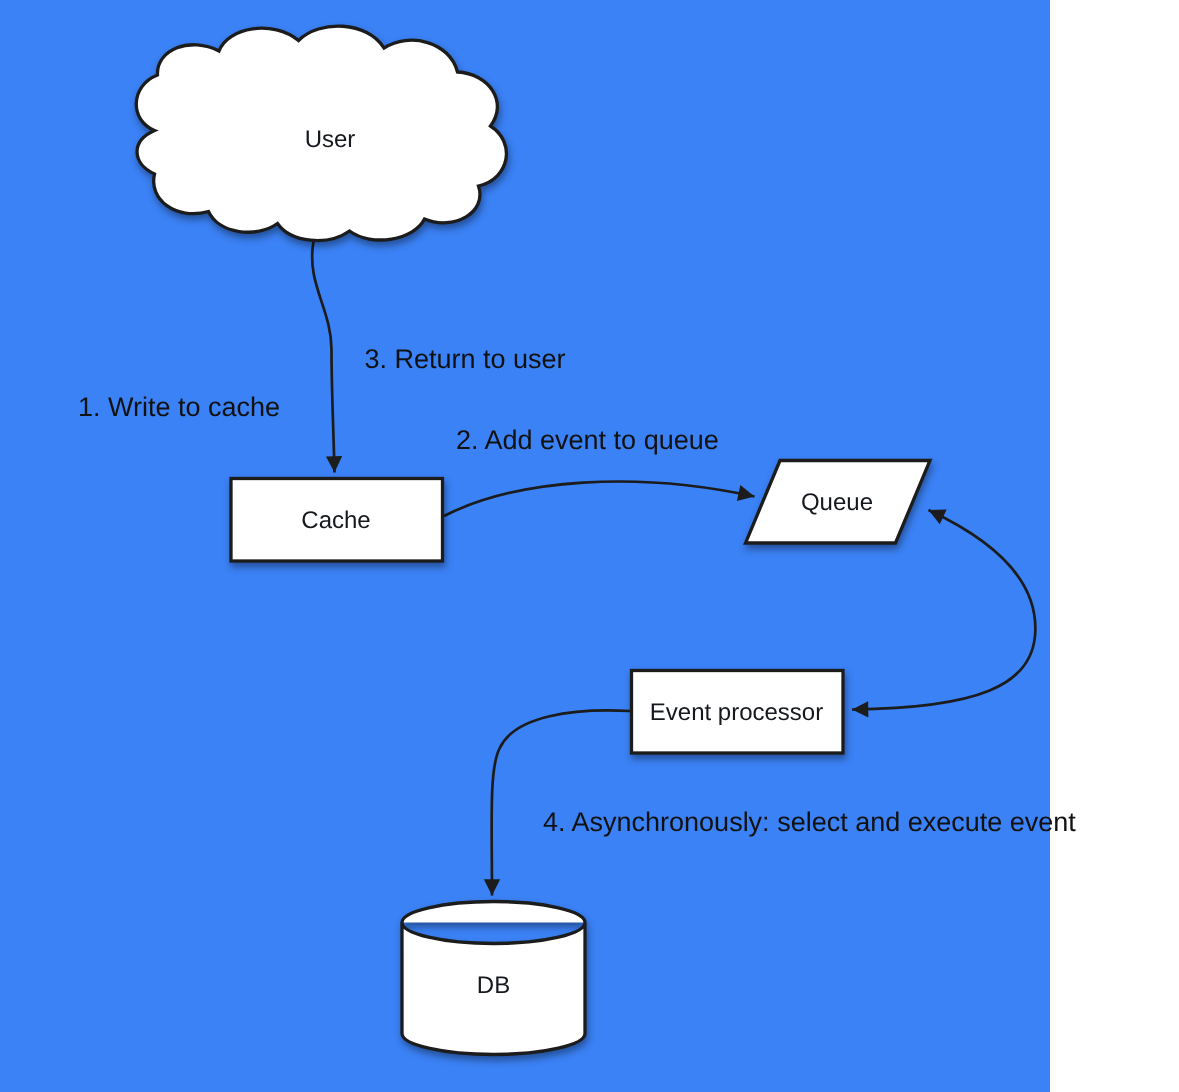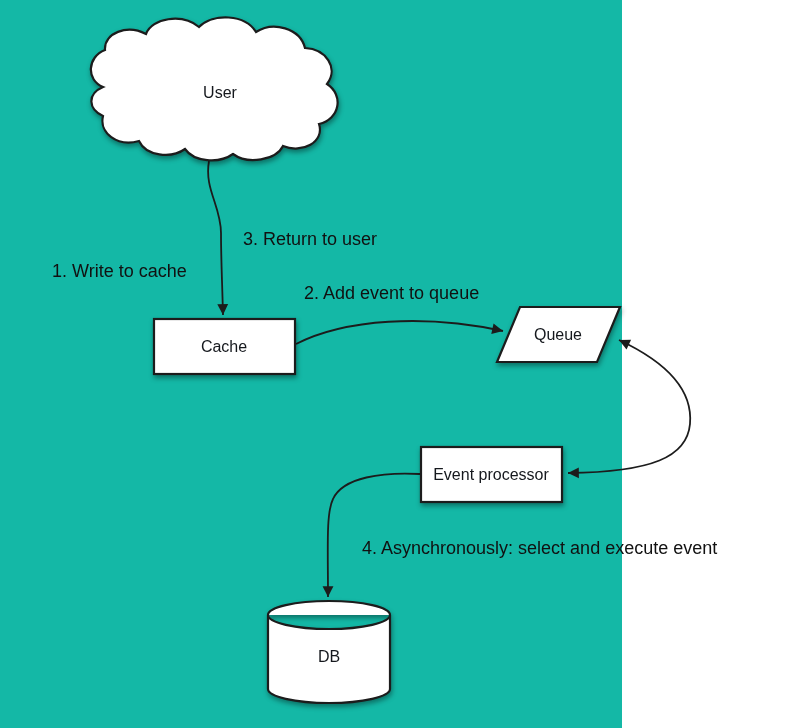--- a/index.html
+++ b/index.html
@@ -6,23 +6,23 @@
     margin: 0;
     padding: 0;
     background: #ffffff;
     width: 786px;
     height: 728px;
     overflow: hidden;
     font-family: "Liberation Sans", sans-serif;
   }
   #canvas-wrap {
     position: relative;
-    width: 622px;
+    width: 700px;
     height: 728px;
-    background: #14b8a6;
+    background: #3b82f6;
   }
   svg { display: block; }
   .shape {
     fill: #ffffff;
     stroke: #1c1c1c;
     stroke-width: 2.2;
     filter: drop-shadow(1px 3px 2.5px rgba(0,0,0,0.38));
   }
   .connector {
     fill: none;

